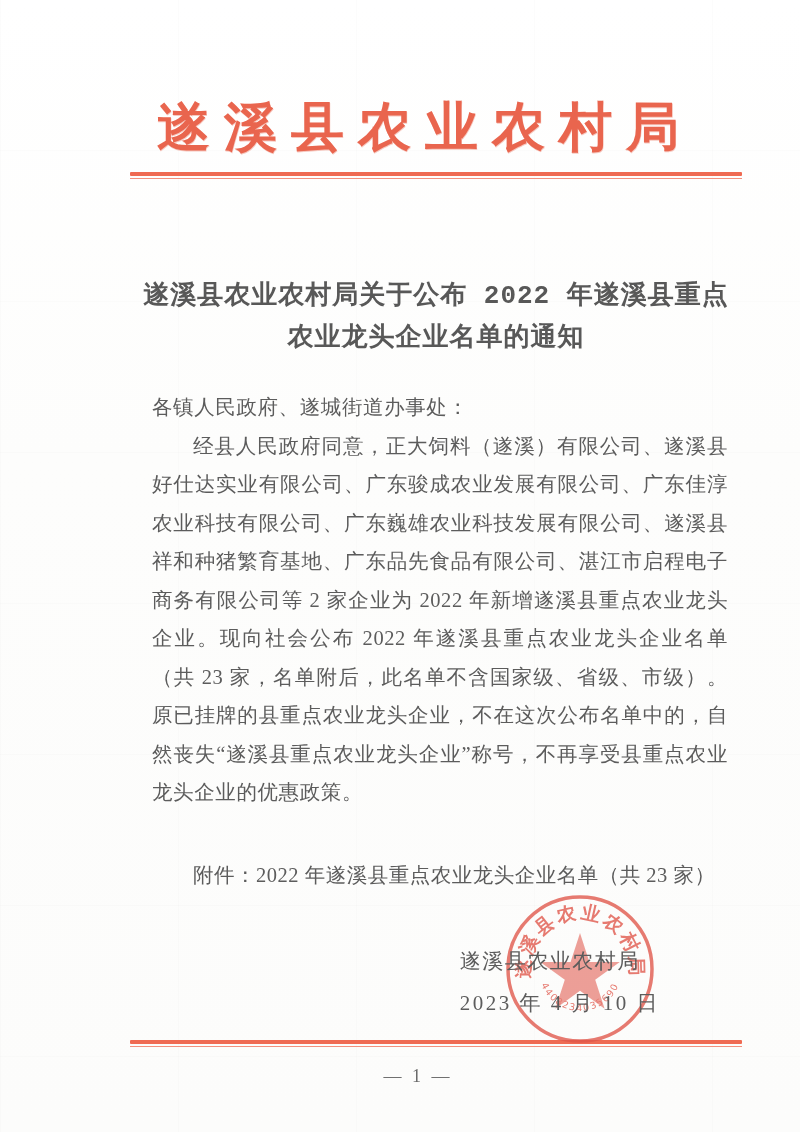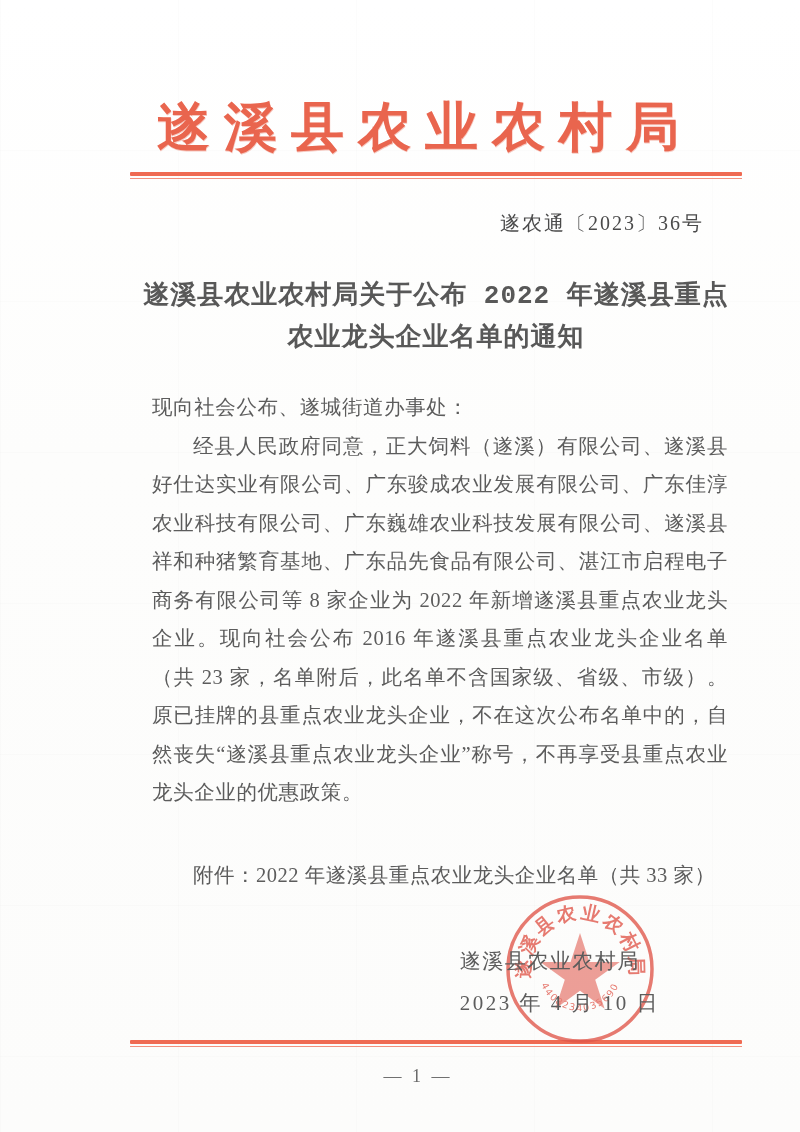--- a/index.html
+++ b/index.html
@@ -188,30 +188,29 @@
 
   <div class="letterhead">
     <div class="letterhead-title">遂溪县农业农村局</div>
   </div>
 
   <div class="rule-top">
     <div class="rule-thick"></div>
     <div class="rule-thin"></div>
   </div>
 
-  <div class="doc-number">遂农通〔2023〕36号</div>
 
   <div class="doc-title">遂溪县农业农村局关于公布 2022 年遂溪县重点农业龙头企业名单的通知</div>
 
   <div class="body-block">
-    <p class="salutation">现向社会公布、遂城街道办事处：</p>
-    <p class="para">经县人民政府同意，正大饲料（遂溪）有限公司、遂溪县好仕达实业有限公司、广东骏成农业发展有限公司、广东佳淳农业科技有限公司、广东巍雄农业科技发展有限公司、遂溪县祥和种猪繁育基地、广东品先食品有限公司、湛江市启程电子商务有限公司等 8 家企业为 2022 年新增遂溪县重点农业龙头企业。现向社会公布 2016 年遂溪县重点农业龙头企业名单（共 23 家，名单附后，此名单不含国家级、省级、市级）。原已挂牌的县重点农业龙头企业，不在这次公布名单中的，自然丧失“遂溪县重点农业龙头企业”称号，不再享受县重点农业龙头企业的优惠政策。</p>
-  </div>
-
-  <div class="attachment">附件：2022 年遂溪县重点农业龙头企业名单（共 33 家）</div>
+    <p class="salutation">各镇人民政府、遂城街道办事处：</p>
+    <p class="para">经县人民政府同意，正大饲料（遂溪）有限公司、遂溪县好仕达实业有限公司、广东骏成农业发展有限公司、广东佳淳农业科技有限公司、广东巍雄农业科技发展有限公司、遂溪县祥和种猪繁育基地、广东品先食品有限公司、湛江市启程电子商务有限公司等 2 家企业为 2022 年新增遂溪县重点农业龙头企业。现向社会公布 2022 年遂溪县重点农业龙头企业名单（共 23 家，名单附后，此名单不含国家级、省级、市级）。原已挂牌的县重点农业龙头企业，不在这次公布名单中的，自然丧失“遂溪县重点农业龙头企业”称号，不再享受县重点农业龙头企业的优惠政策。</p>
+  </div>
+
+  <div class="attachment">附件：2022 年遂溪县重点农业龙头企业名单（共 23 家）</div>
 
   <div class="seal">
     <svg width="152" height="152" viewBox="0 0 152 152" aria-hidden="true">
       <defs>
         <path id="arcpath" d="M 26,76 A 50,50 0 0 1 126,76"></path>
         <path id="arcpath-bottom" d="M 34,76 A 42,42 0 0 0 118,76"></path>
       </defs>
       <circle cx="76" cy="76" r="72" fill="none" stroke="#e0564a" stroke-width="3.5"></circle>
       <polygon points="76,40 85.4,68.9 115.8,68.9 91.2,86.8 100.6,115.7 76,97.8 51.4,115.7 60.8,86.8 36.2,68.9 66.6,68.9" fill="#e0564a" opacity="0.72"></polygon>
       <text font-family="'DejaVu Serif','Liberation Serif',serif" font-size="19" font-weight="700" fill="#e0564a" letter-spacing="3">

